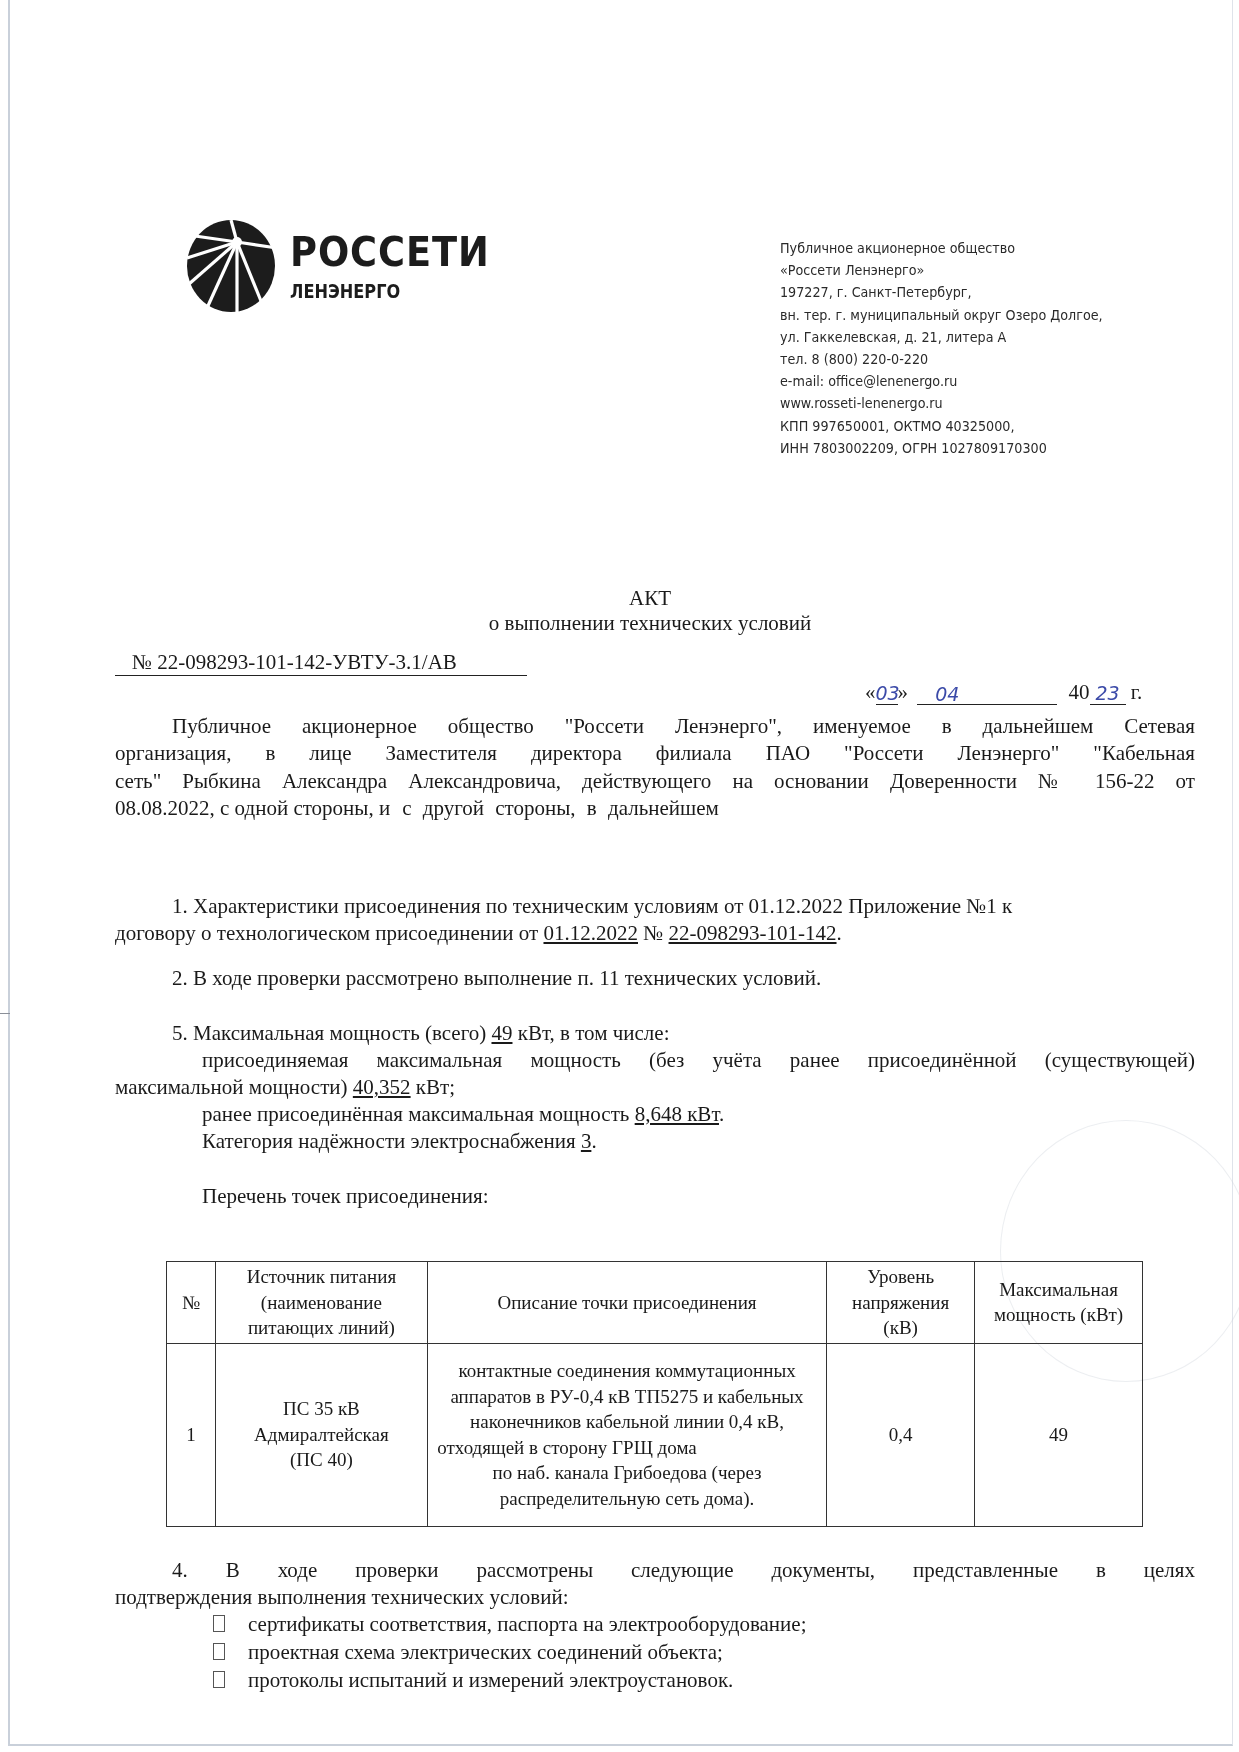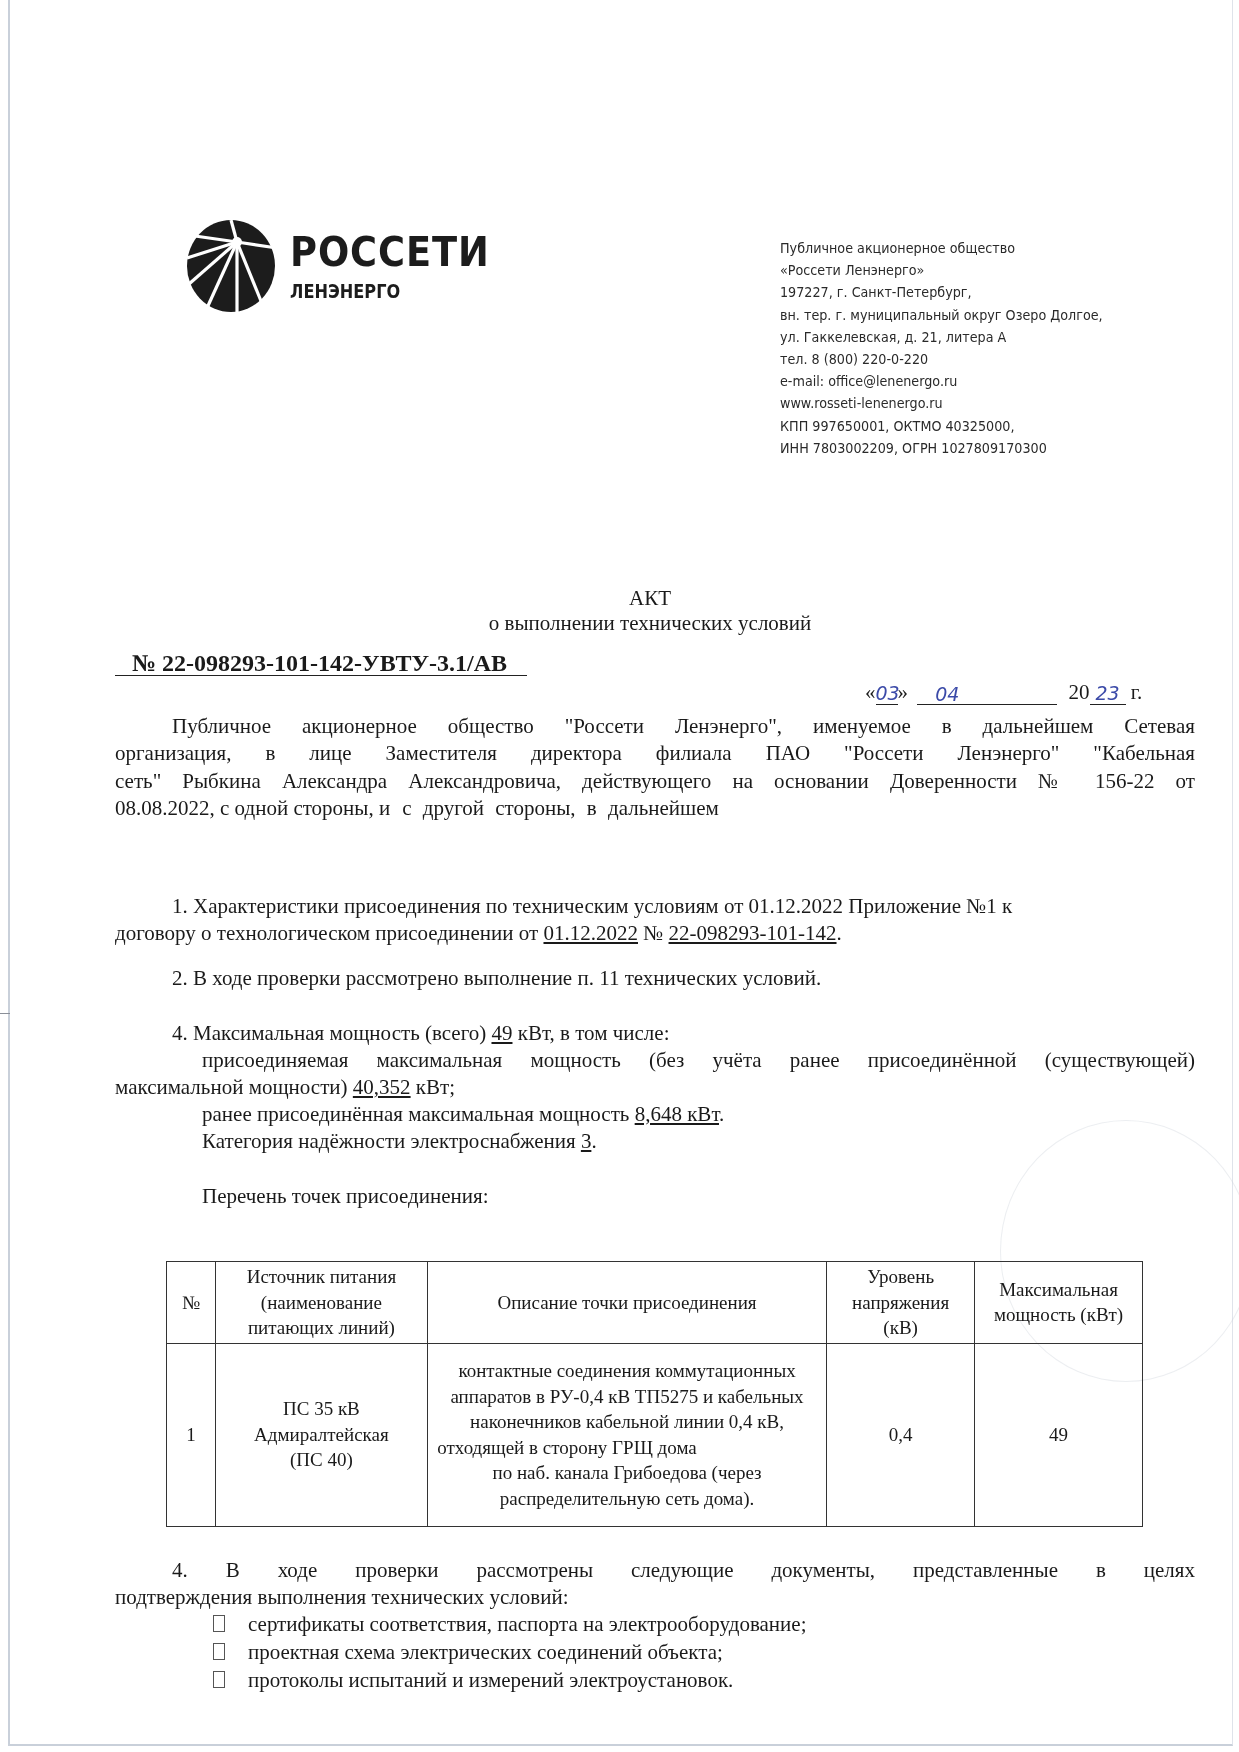--- a/index.html
+++ b/index.html
@@ -11,21 +11,21 @@
   .logo svg { position:absolute; left:0; top:0; }
   .logo-main { position:absolute; left:105px; top:14px; font-family:"DejaVu Sans", sans-serif; font-weight:bold; font-size:40px; letter-spacing:1px; color:#1c1c1c; line-height:1; transform:scaleX(0.92); transform-origin:left; }
   .logo-sub { position:absolute; left:105px; top:64px; font-family:"DejaVu Sans", sans-serif; font-weight:bold; font-size:19px; color:#1c1c1c; line-height:1; transform:scaleX(0.85); transform-origin:left; }
 
   .address { position:absolute; left:780px; top:237px; font-family:"DejaVu Sans", sans-serif; font-size:14.5px; line-height:22.2px; color:#2a2a2a; transform:scaleX(0.88); transform-origin:left; white-space:nowrap; }
 
   .title { position:absolute; left:0; width:1300px; text-align:center; font-size:21px; }
   .title.act { top:586px; }
   .title.sub { top:611px; }
 
-  .numrow { position:absolute; top:650px; font-size:24px;font-weight:bold; }
+  .numrow { position:absolute; top:650px; font-size:21px; }
   .num-left { left:115px; width:412px; border-bottom:1.5px solid #222; padding-left:17px; box-sizing:border-box; height:26px; }
   .date-part { position:absolute; top:650px; font-size:21px; height:26px; }
   .hand { font-family:"DejaVu Sans", sans-serif; color:#3b4aa8; font-size:19px; font-style:italic; }
   .uline { border-bottom:1.5px solid #222; display:inline-block; height:22px; vertical-align:bottom; }
 
   .para { position:absolute; left:115px; width:1080px; font-size:21px; line-height:27.3px; text-align:justify; }
   .para .ind { display:inline-block; width:57px; }
   u { text-decoration:underline; text-underline-offset:2px; }
   .line { position:absolute; font-size:21px; white-space:nowrap; }
 
@@ -77,21 +77,21 @@
   <div>ИНН 7803002209, ОГРН 1027809170300</div>
 </div>
 
 <div class="title act">АКТ</div>
 <div class="title sub">о выполнении технических условий</div>
 
 <div class="numrow num-left">№ 22-098293-101-142-УВТУ-3.1/АВ</div>
 <div class="date-part" style="left:865px;">
   <span>«</span><span class="hand uline" style="width:22px;">03</span><span>»</span>
   <span class="hand uline" style="width:140px; padding-left:18px; box-sizing:border-box; margin-left:4px;">04</span>
-  <span style="margin-left:6px;">20</span><span class="hand uline" style="width:36px; text-align:center;margin-top:32px;">23</span>
+  <span style="margin-left:6px;">40</span><span class="hand uline" style="width:36px; text-align:center;margin-top:32px;">23</span>
   <span>г.</span>
 </div>
 
 <div class="para" style="top:713px;">
   <div style="text-align:justify; text-align-last:justify;"><span class="ind"></span><span>Публичное акционерное общество "Россети Ленэнерго", именуемое в дальнейшем Сетевая</span></div>
   <div style="text-align:justify; text-align-last:justify;">организация, в лице Заместителя директора филиала ПАО "Россети Ленэнерго" "Кабельная</div>
   <div style="text-align:justify; text-align-last:justify;">сеть" Рыбкина Александра Александровича, действующего на основании Доверенности № 156-22 от</div>
   <div style="display:flex; ">
     <span>08.08.2022, с одной стороны, и</span>
     <span style="word-spacing:6px;margin-left:12px;">с другой стороны, в дальнейшем</span>
@@ -101,21 +101,21 @@
 <div class="para" style="top:883px;margin-top:10px;">
   <div><span class="ind"></span><span>1. Характеристики присоединения по техническим условиям от 01.12.2022 Приложение №1 к</span></div>
   <div>
     <span>договору о технологическом присоединении от </span><u>01.12.2022</u><span> № </span><u>22-098293-101-142</u><span>.</span>
   </div>
 </div>
 
 <div class="line" style="left:172px; top:966px;">2. В ходе проверки рассмотрено выполнение п. 11 технических условий.</div>
 
 <div class="line" style="left:172px; top:1021px;">
-  <span>4. Максимальная мощность (всего) </span><u>49</u><span> кВт, в том числе:</span>
+  <span>5. Максимальная мощность (всего) </span><u>49</u><span> кВт, в том числе:</span>
 </div>
 <div class="line" style="left:202px; top:1048px; width:993px; text-align:justify; text-align-last:justify;">присоединяемая максимальная мощность (без учёта ранее присоединённой (существующей)</div>
 <div class="line" style="left:115px; top:1075px;">
   <span>максимальной мощности) </span><u>40,352</u><span> кВт;</span>
 </div>
 <div class="line" style="left:202px; top:1102px;">
   <span>ранее присоединённая максимальная мощность </span><u>8,648 кВт</u><span>.</span>
 </div>
 <div class="line" style="left:202px; top:1129px;">
   <span>Категория надёжности электроснабжения </span><u>3</u><span>.</span>

